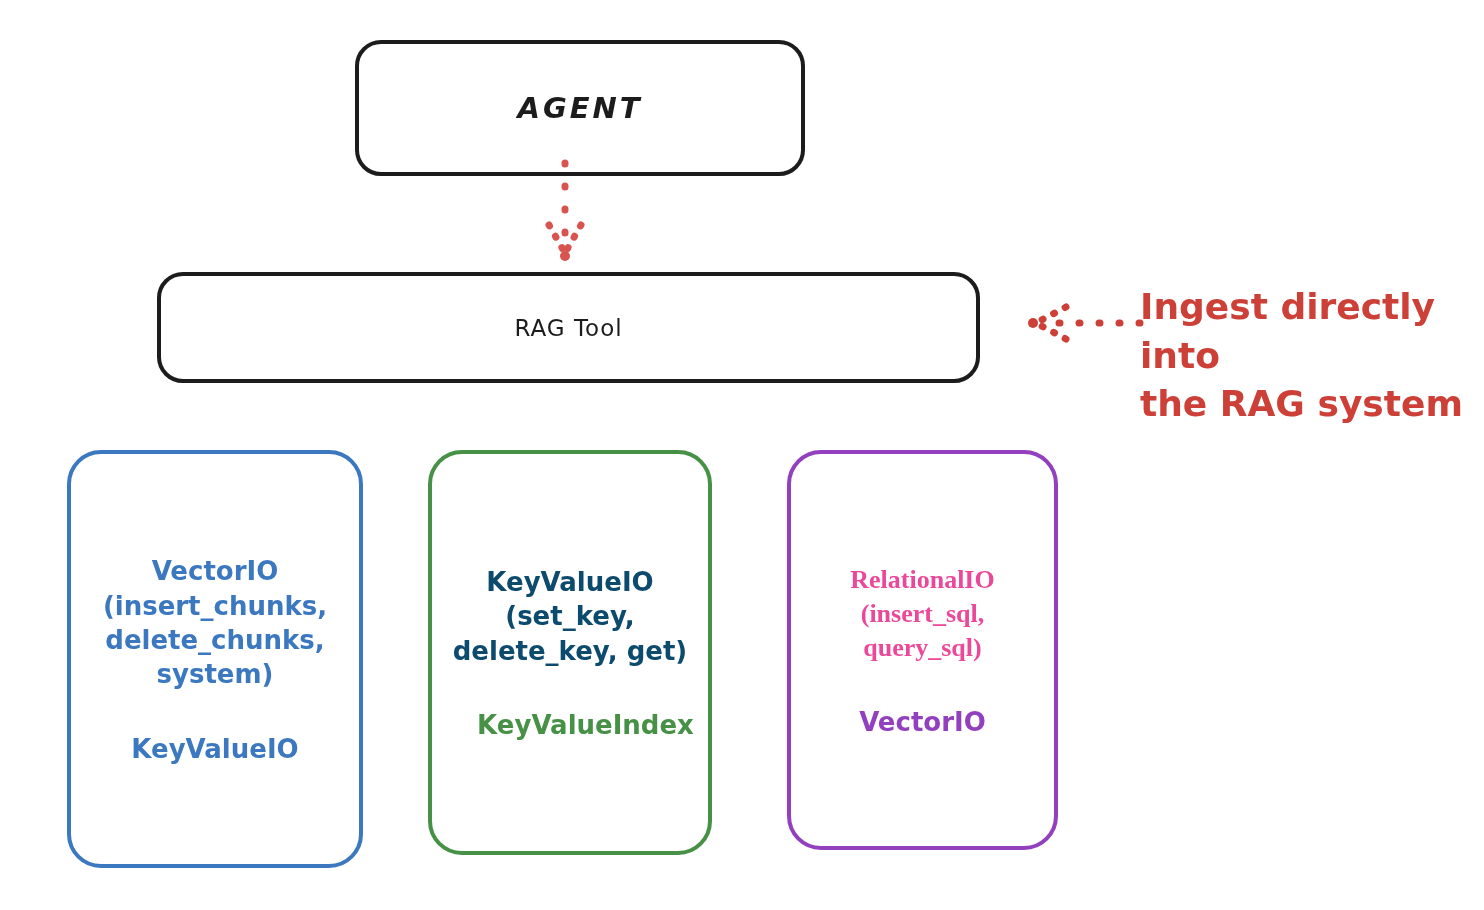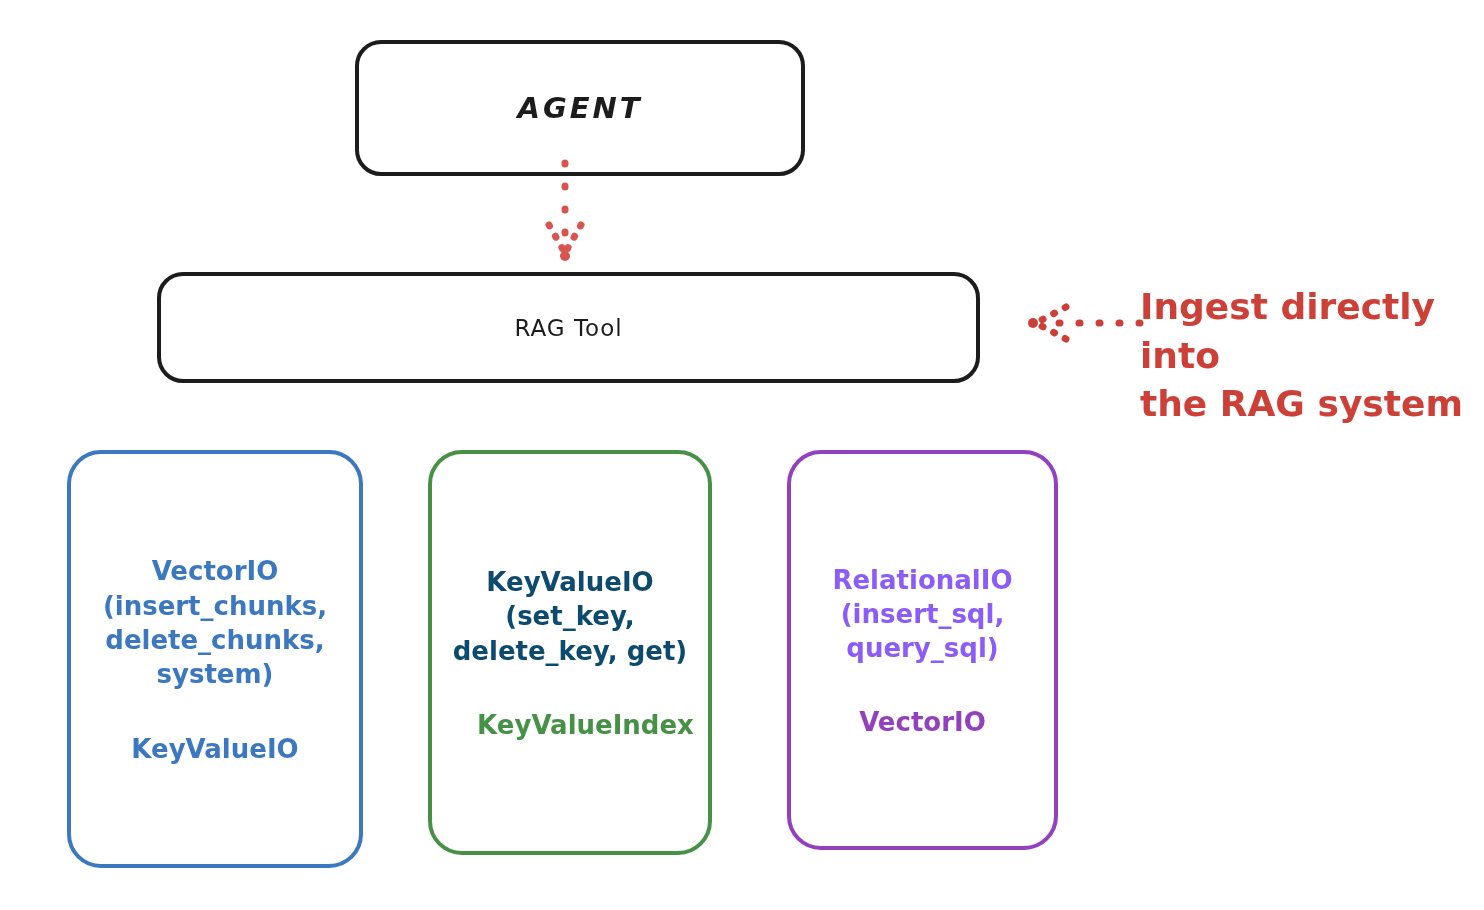--- a/index.html
+++ b/index.html
@@ -143,20 +143,20 @@
     <div class="node-body">
       <div class="api-line" style="color:#0c4a6e;">KeyValueIO
 (set_key,
 delete_key, get)</div>
       <div class="index-line" style="color:#469146;margin-left:31px;">KeyValueIndex</div>
     </div>
   </div>
 
   <div class="node node-colored" id="relational-box" style="left:787px; top:450px; width:271px; height:400px; border-color:#9340bf;">
     <div class="node-body">
-      <div class="api-line" style="color:#8b5cf6;">RelationalIO
+      <div class="api-line" style="color:#ec4899;font-family:Liberation Serif, serif;">RelationalIO
 (insert_sql,
 query_sql)</div>
       <div class="index-line" style="color:#9340bf;">VectorIO</div>
     </div>
   </div>
 
 </div>
 
 </body></html>

